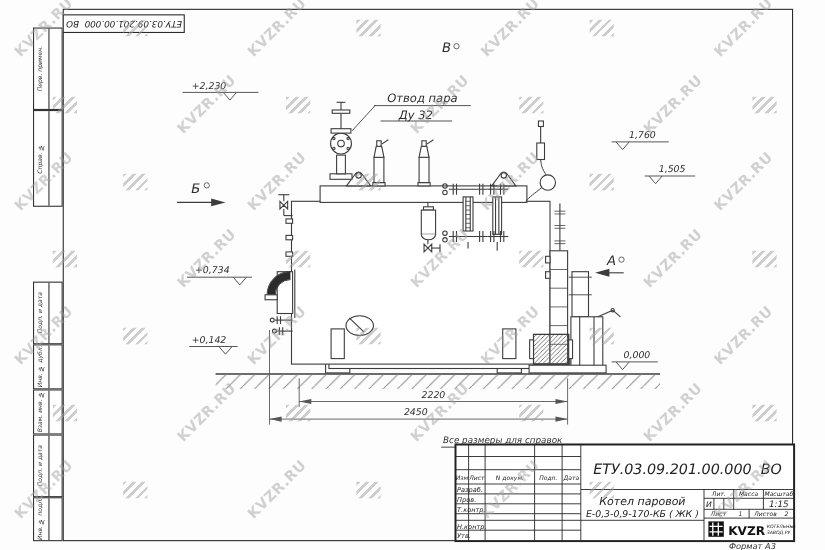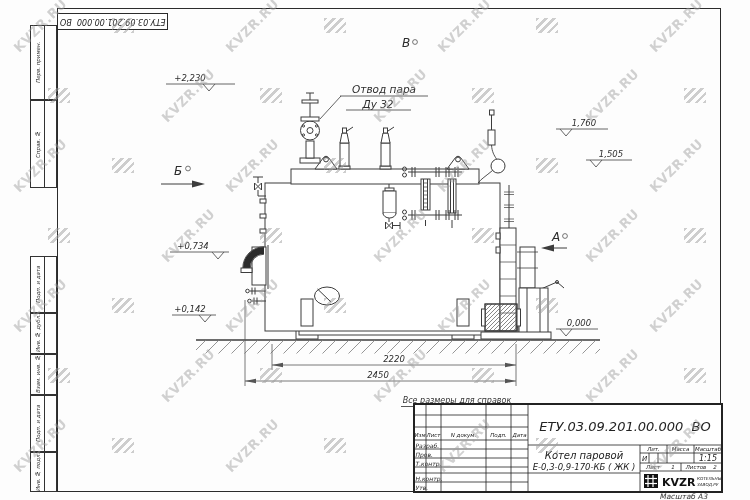--- a/index.html
+++ b/index.html
@@ -387,21 +387,21 @@
           <line x1="240" y1="72" x2="240" y2="84"></line>
         <line x1="232" y1="75.5" x2="244" y2="75.5"></line>
           <line x1="232" y1="80.5" x2="244" y2="80.5"></line>
       </g>
       <text class="tbb" x="249" y="83" font-size="11">KVZR</text>
       <text class="tbt" x="284" y="77" font-size="4.2">КОТЕЛЬНЫЙ</text>
       <text class="tbt" x="284" y="82.5" font-size="4.2">ЗАВОД.РУ</text>
     </g>
   </svg>
 
-  <div id="fmt">Масштаб А3</div>
+  <div id="fmt">Формат А3</div>
 
   <div id="wm">
       <div class="wm-t" style="left: 6px; top: 18px;">KVZR.RU</div>
       <div class="wm-l" style="left: 112px; top: 18px;"></div>
       <div class="wm-t" style="left: 218px; top: 18px;">KVZR.RU</div>
       <div class="wm-l" style="left: 324px; top: 18px;"></div>
       <div class="wm-t" style="left: 430px; top: 18px;">KVZR.RU</div>
       <div class="wm-l" style="left: 536px; top: 18px;"></div>
       <div class="wm-t" style="left: 642px; top: 18px;">KVZR.RU</div>
       <div class="wm-l" style="left: 48px; top: 88px;"></div>

